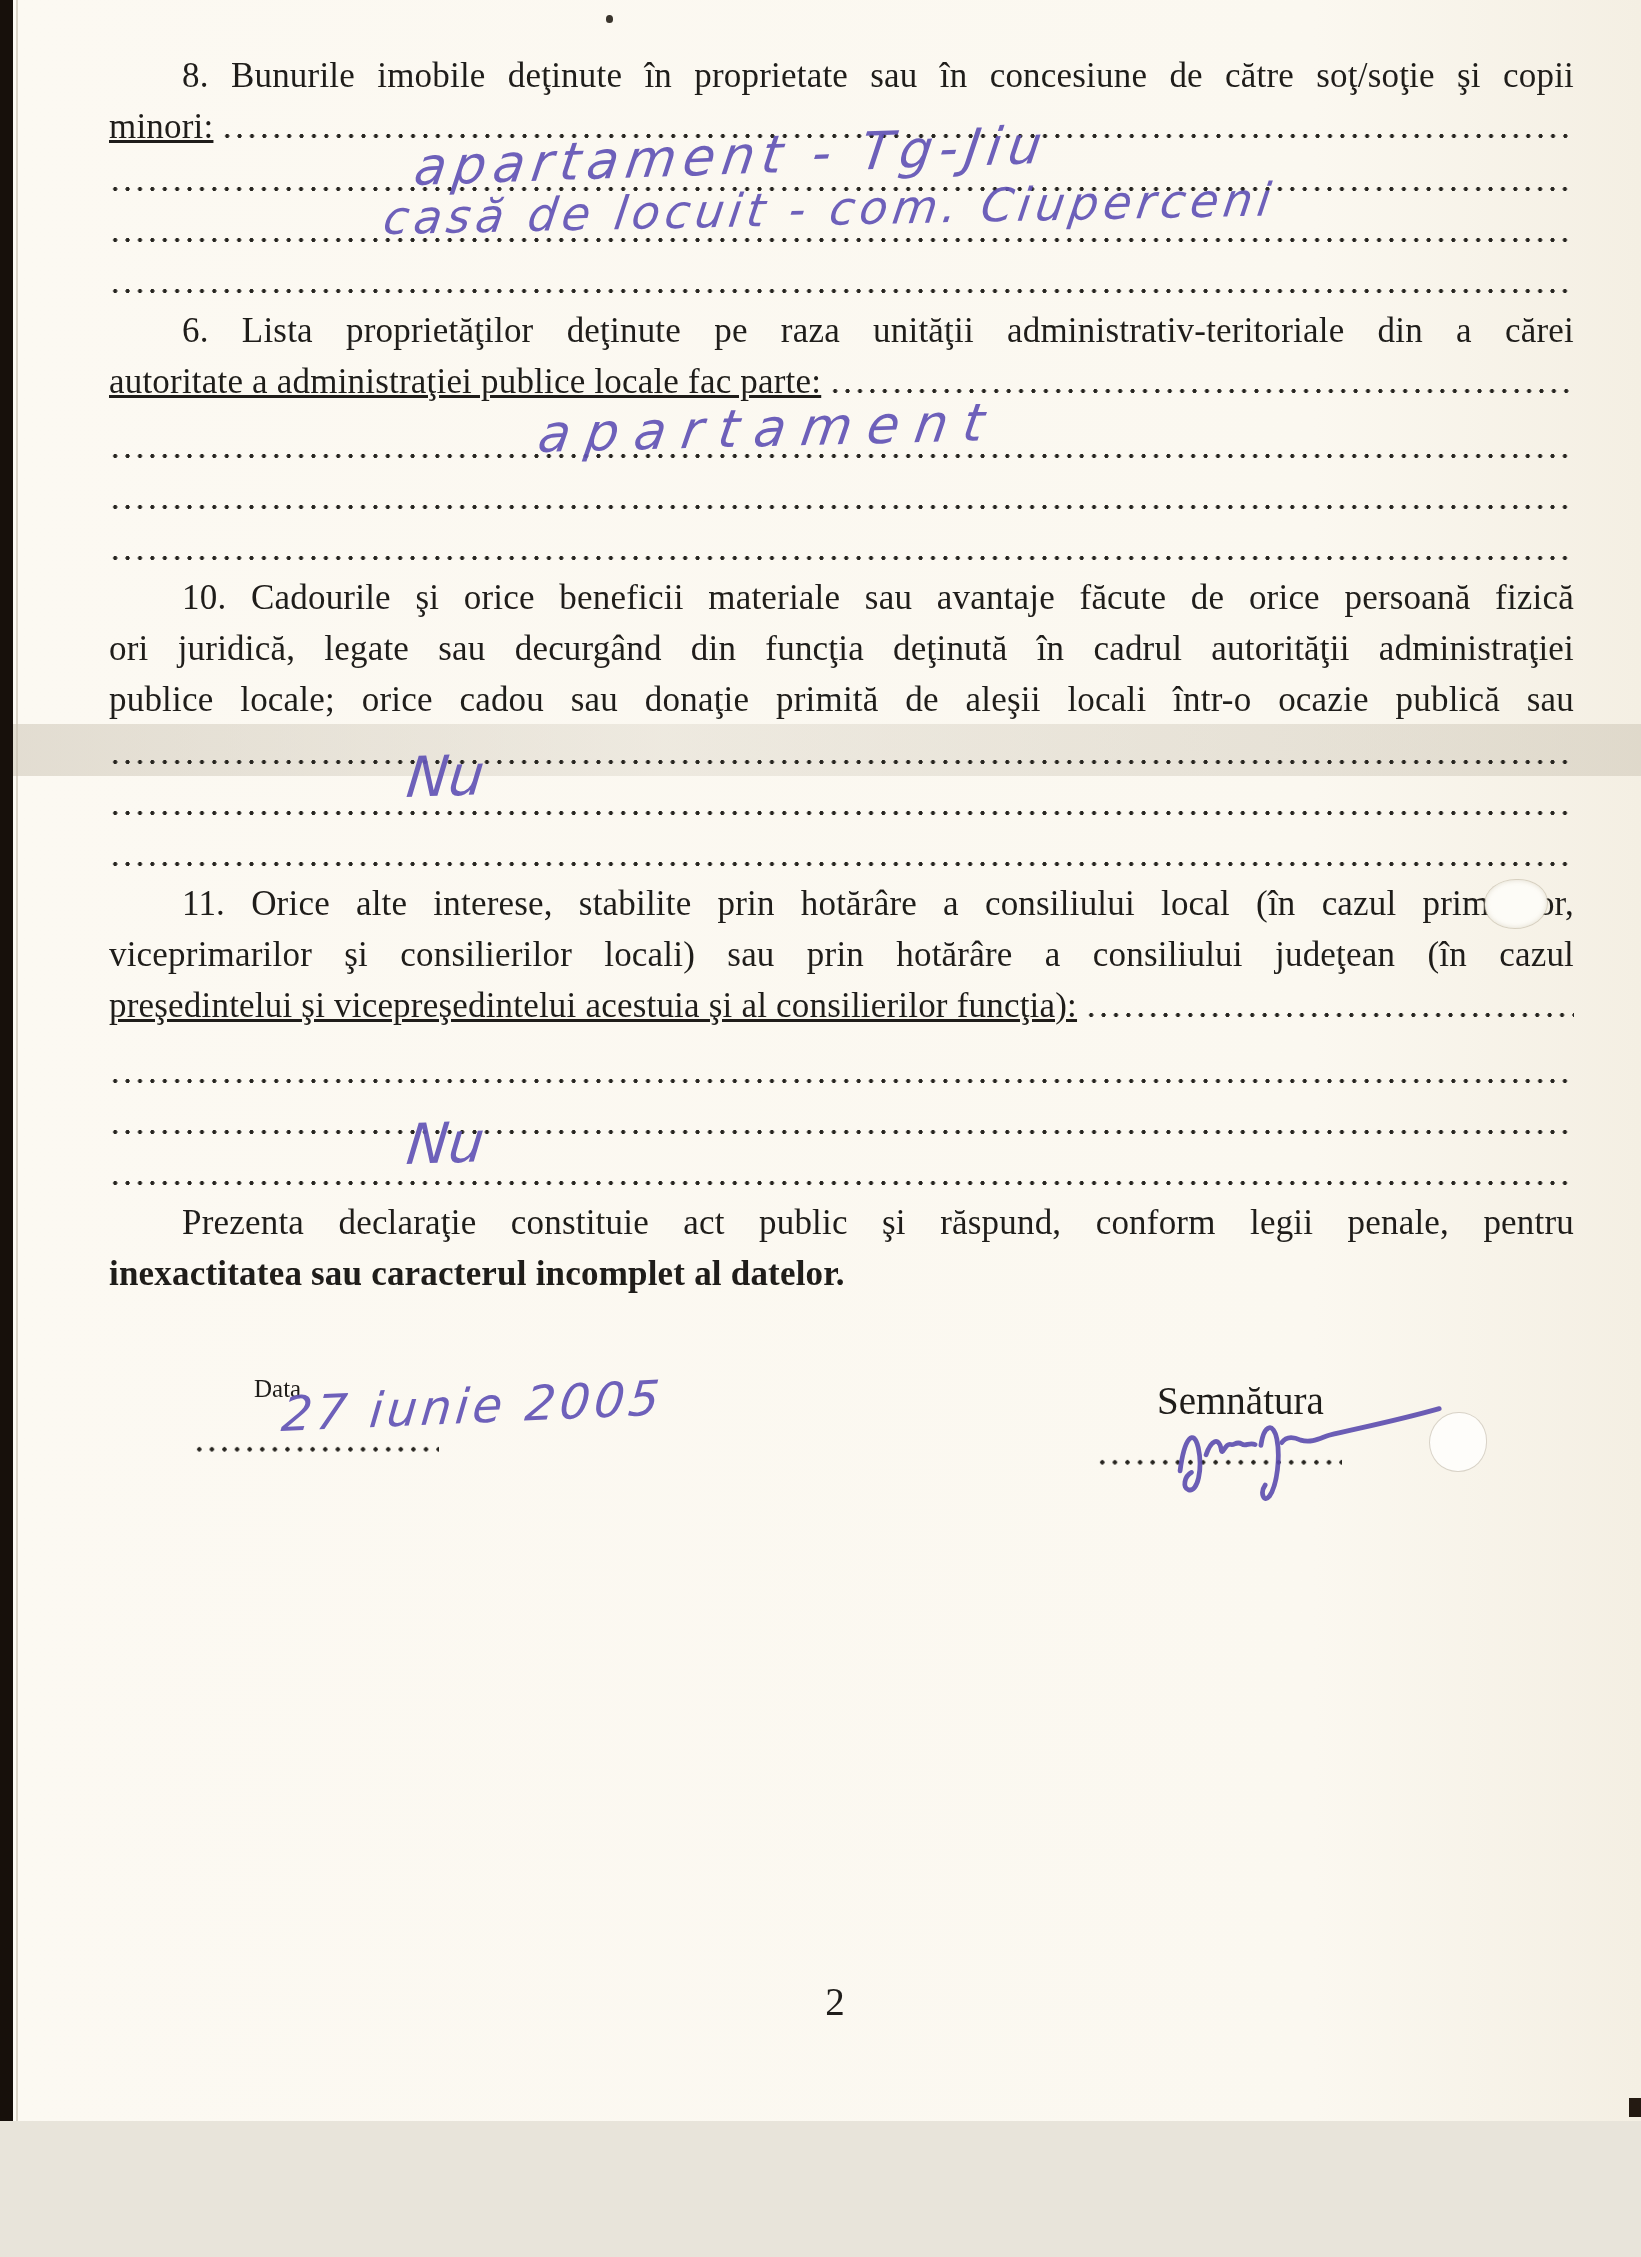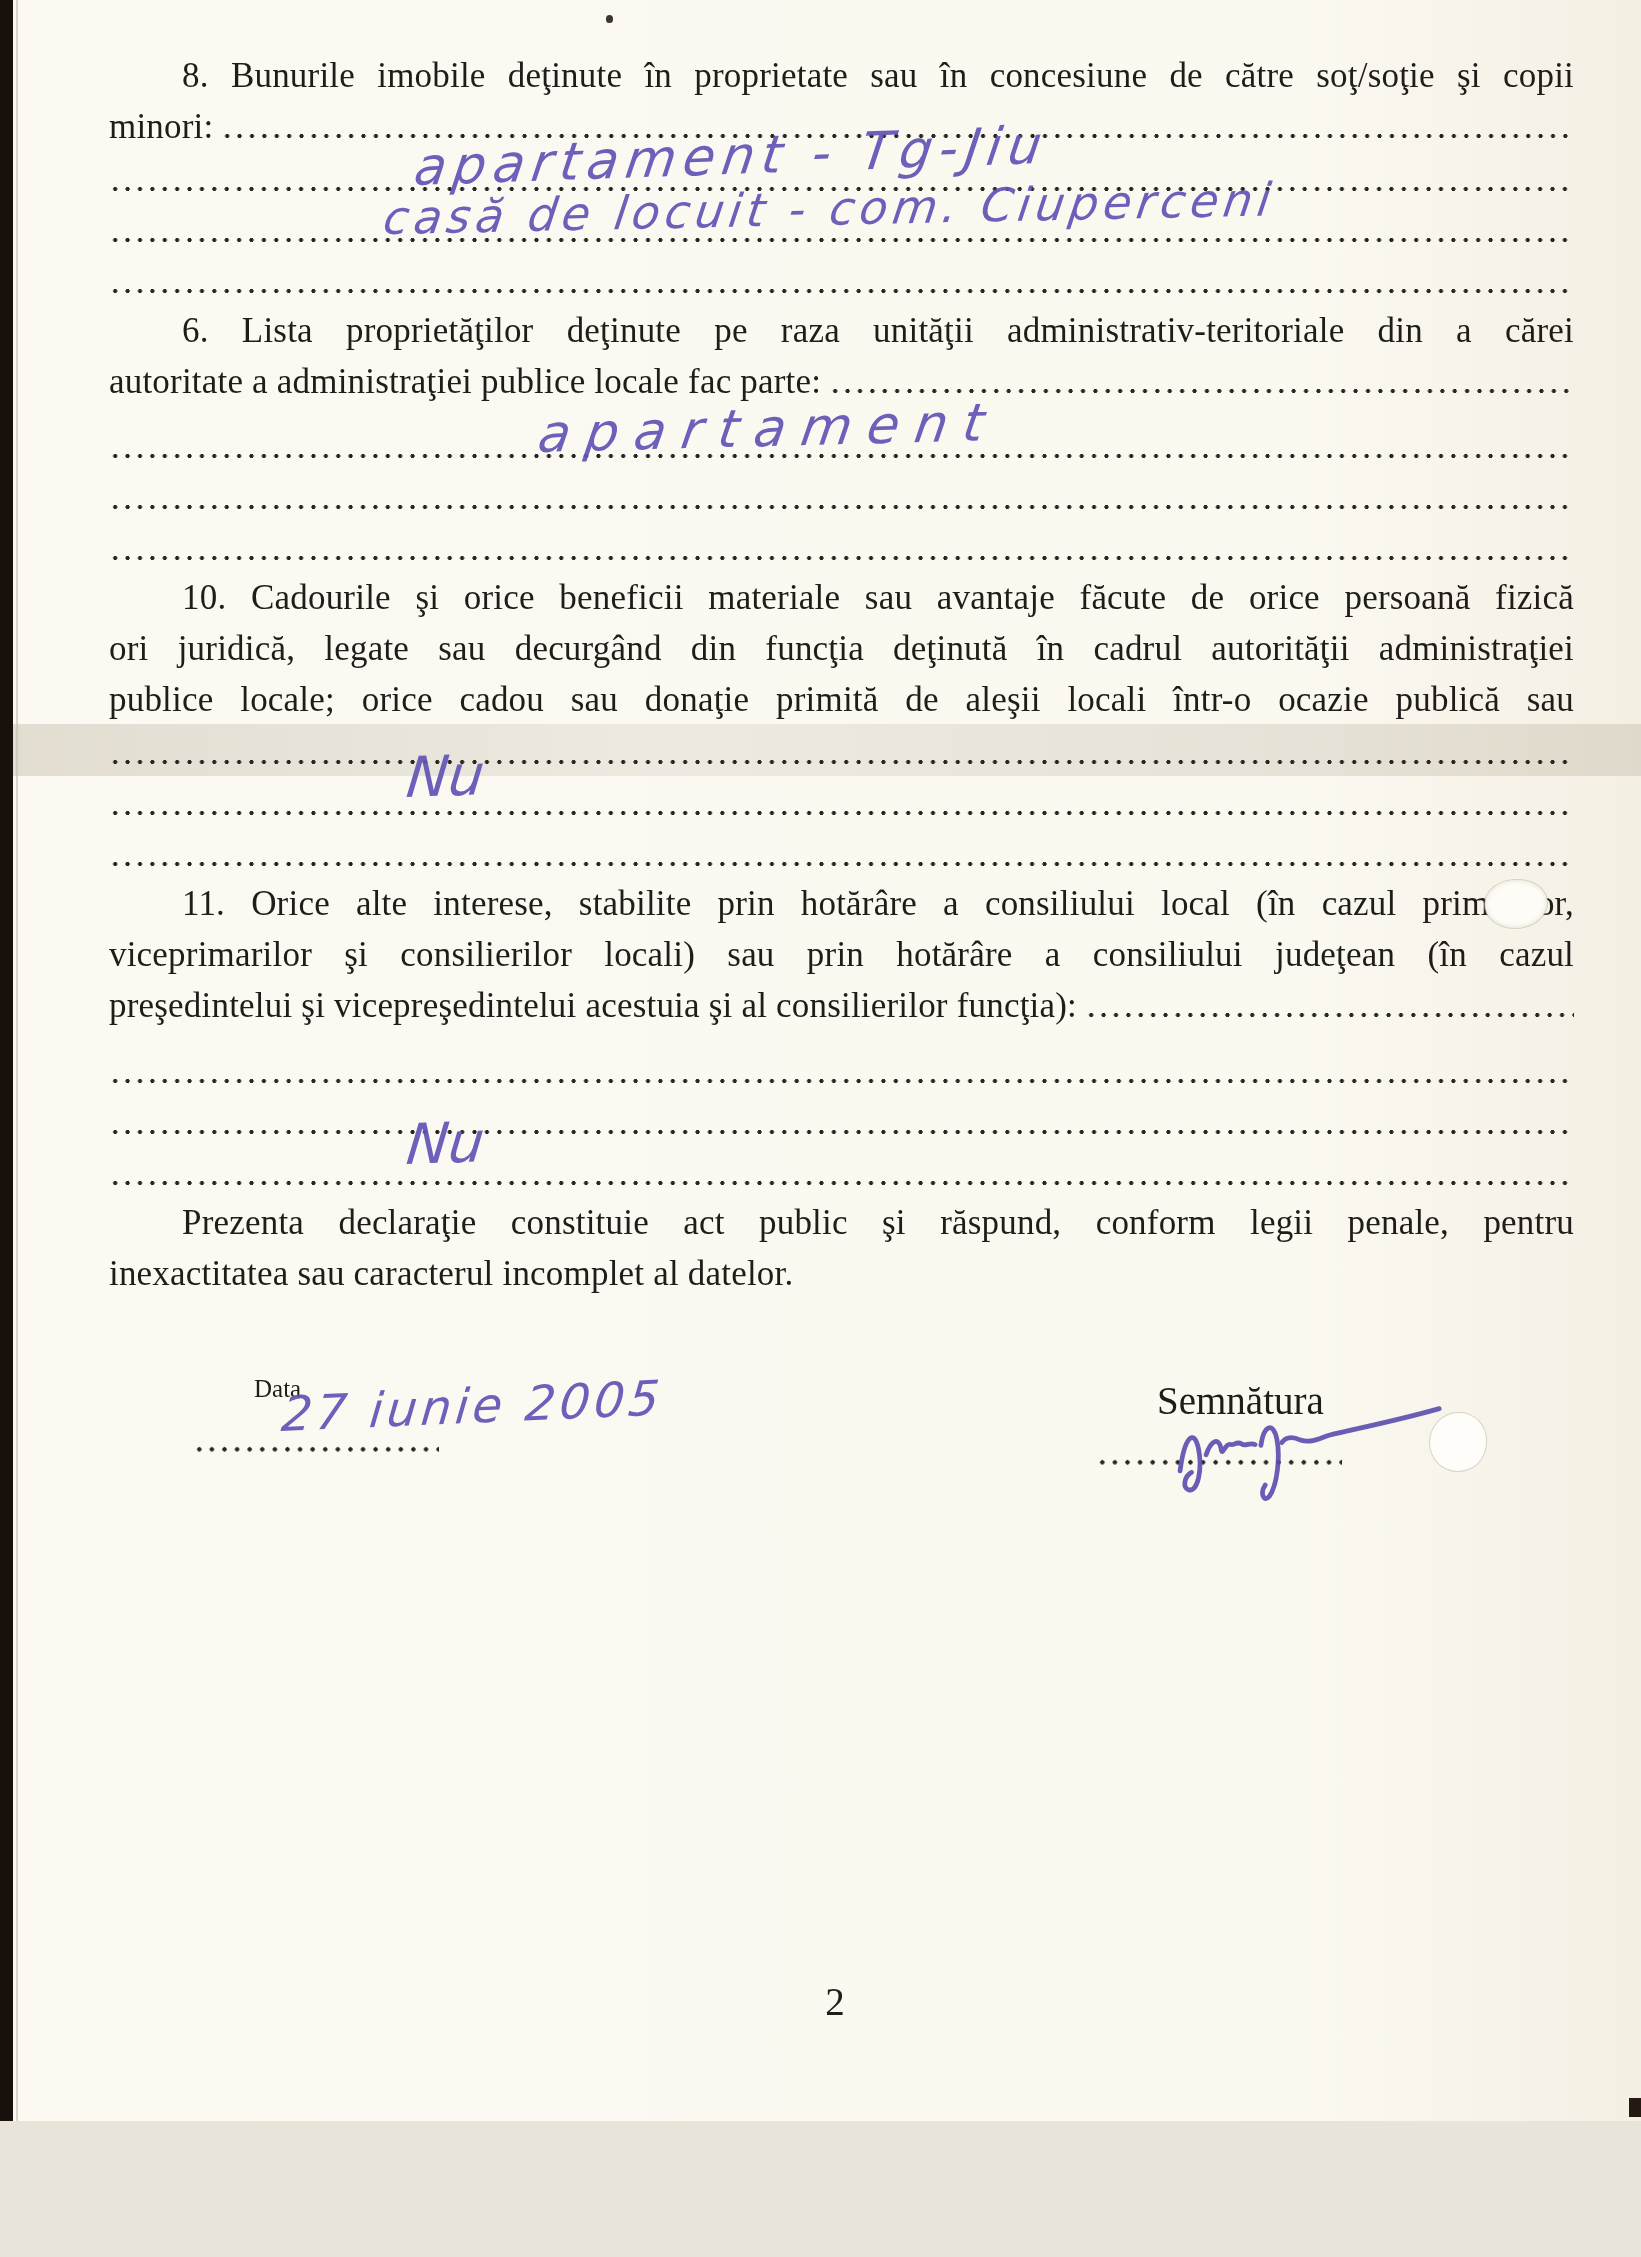--- a/index.html
+++ b/index.html
@@ -18,30 +18,30 @@
   .dash-bottom{position:absolute;left:92px;top:2246px;width:27px;height:11.6px;background:#1a120c;border-radius:1.9px;}
   .notch-br{position:absolute;right:0;bottom:3.9px;width:11.6px;height:19.3px;background:#241a12;}
   .scan-band{position:absolute;left:12.6px;top:724px;width:1629px;height:52px;
     background:linear-gradient(90deg,rgba(201,193,177,.5),rgba(208,201,186,.32) 40%,rgba(201,193,177,.48));}
   
   .content{position:absolute;left:109px;top:50px;width:1465px;}
   .row{height:51px;line-height:51px;font-size:35px;letter-spacing:0.2px;}
   .jline{text-align:justify;text-align-last:justify;overflow:hidden;}
   .indent{padding-left:73px;}
   .labelline{display:flex;}
-  .lbl{flex:none;}
+  .lbl{flex:none;text-decoration:underline;}
   .dotfill{flex:1 1 auto;margin-left:7.7px;
     background-image:radial-gradient(circle,#26241f 1.8px,rgba(0,0,0,0) 2.3px);
     background-size:12.4px 12.4px;background-repeat:repeat-x;background-position:0 29px;}
   .dotrow{height:51px;
     background-image:radial-gradient(circle,#26241f 1.8px,rgba(0,0,0,0) 2.3px);
     background-size:12.4px 12.4px;background-repeat:repeat-x;background-position:0 31px;}
   .mt12{margin-top:11.6px;}
   .mt14{margin-top:13.5px;}
-  .plain{text-align:left;}
+  .plain{text-align:left;font-weight:bold;}
   .rel{position:relative;}
   
   .blob{position:absolute;right:27px;top:2.9px;width:62px;height:48px;border-radius:50% 46% 52% 48%;
     background:#fdfcf7;box-shadow:0 0 0 1px rgba(190,180,160,.55), inset 0 0 5.8px rgba(220,212,196,.8);}
   
   .hw{position:absolute;font-family:"DejaVu Sans",sans-serif;font-style:italic;
     color:#6254b6;opacity:.92;white-space:nowrap;transform-origin:left center;}
   .hw-s8-1{left:415px;top:137px;font-size:52px;letter-spacing:6.8px;transform:rotate(-2deg) skewX(-10deg);}
   .hw-s8-2{left:384px;top:191px;font-size:46px;letter-spacing:4.8px;transform:rotate(-1.2deg) skewX(-9deg);}
   .hw-s9{left:539px;top:404px;font-size:52px;letter-spacing:15.4px;transform:rotate(-1.5deg) skewX(-10deg);}

